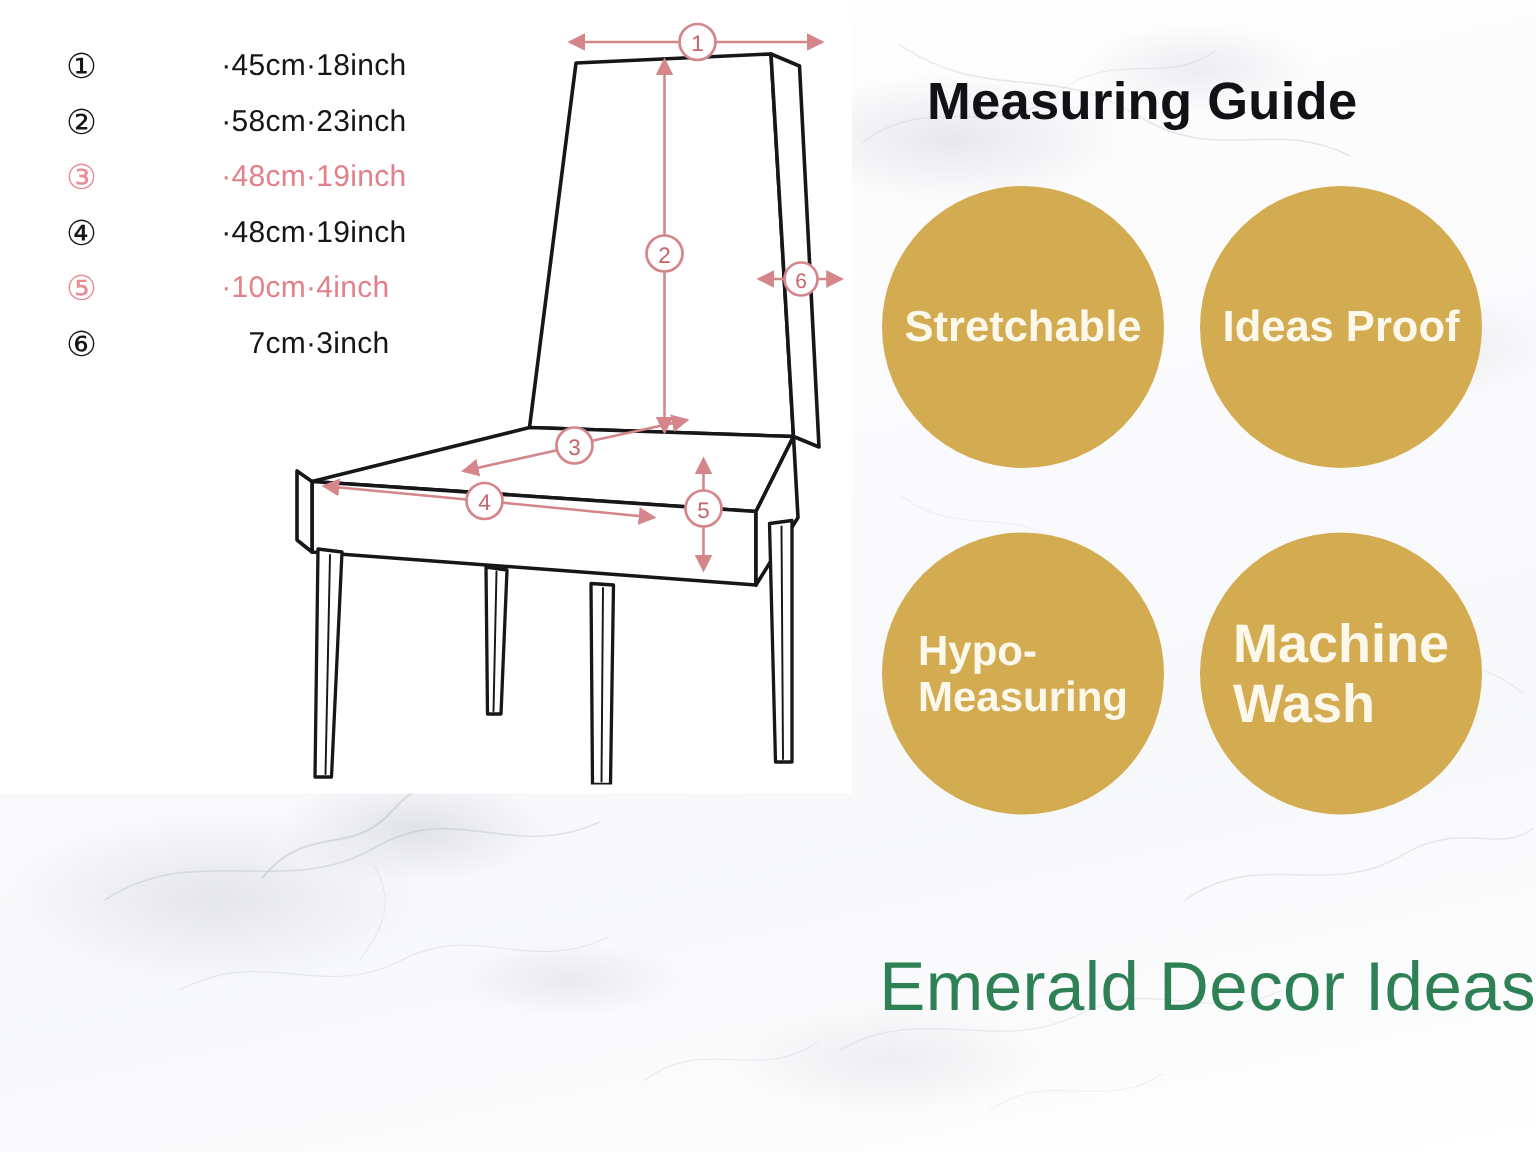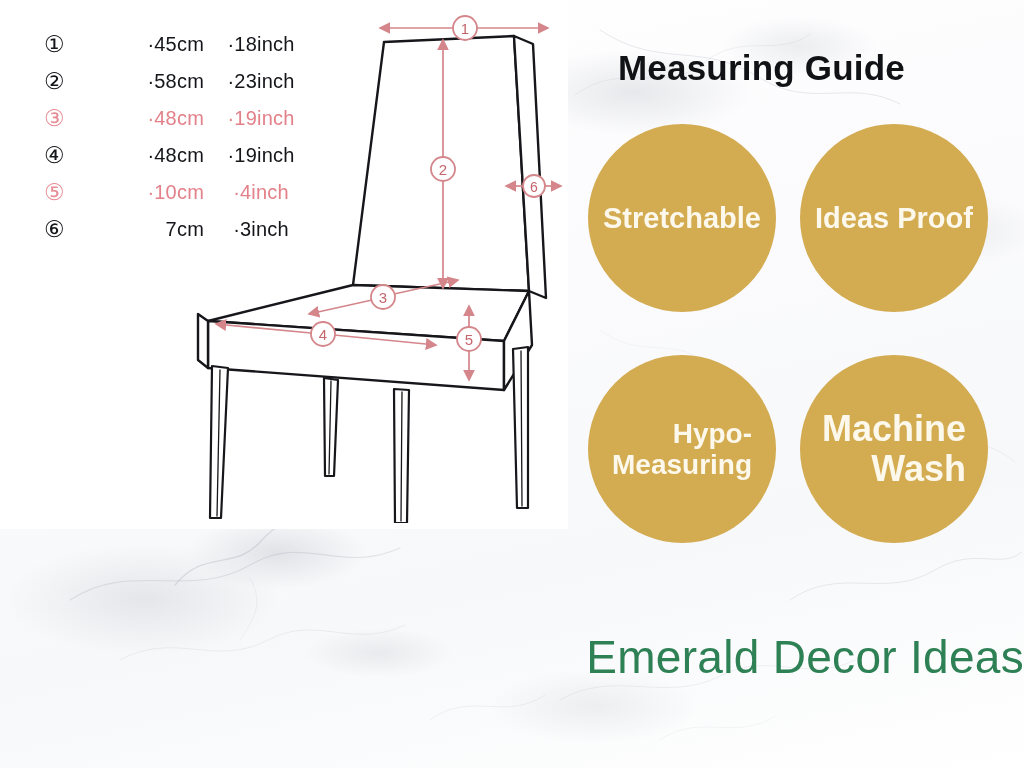--- a/index.html
+++ b/index.html
@@ -71,21 +71,20 @@
     text-align: left;
     padding-left: 6px;
   }
   .m-cm {
     width: 108px;
     flex: 0 0 108px;
     text-align: right;
   }
   .m-in {
     flex: 1 1 auto;
-    text-align: center;
   }
   .m-row.black { color: #15161a; }
   .m-row.red   { color: #e3818a; }
   .m-row.red .m-num { color: #e68d95; }
 
   
   #chair-svg {
     position: absolute;
     left: 176px;
     top: 8px;
@@ -106,21 +105,21 @@
   
   .feature-circle {
     position: absolute;
     border-radius: 50%;
     background: #d3ab51;
     color: #fdf8ec;
     font-weight: bold;
     display: flex;
     align-items: center;
     justify-content: center;
-    text-align: right;
+    text-align: left;
     line-height: 1.12;
     box-sizing: border-box;
   }
   #circle-stretchable {
     left: 588px; top: 124px; width: 188px; height: 188px;
     font-size: 29px;
   }
   #circle-spill-proof {
     left: 800px; top: 124px; width: 188px; height: 188px;
     font-size: 29px;

